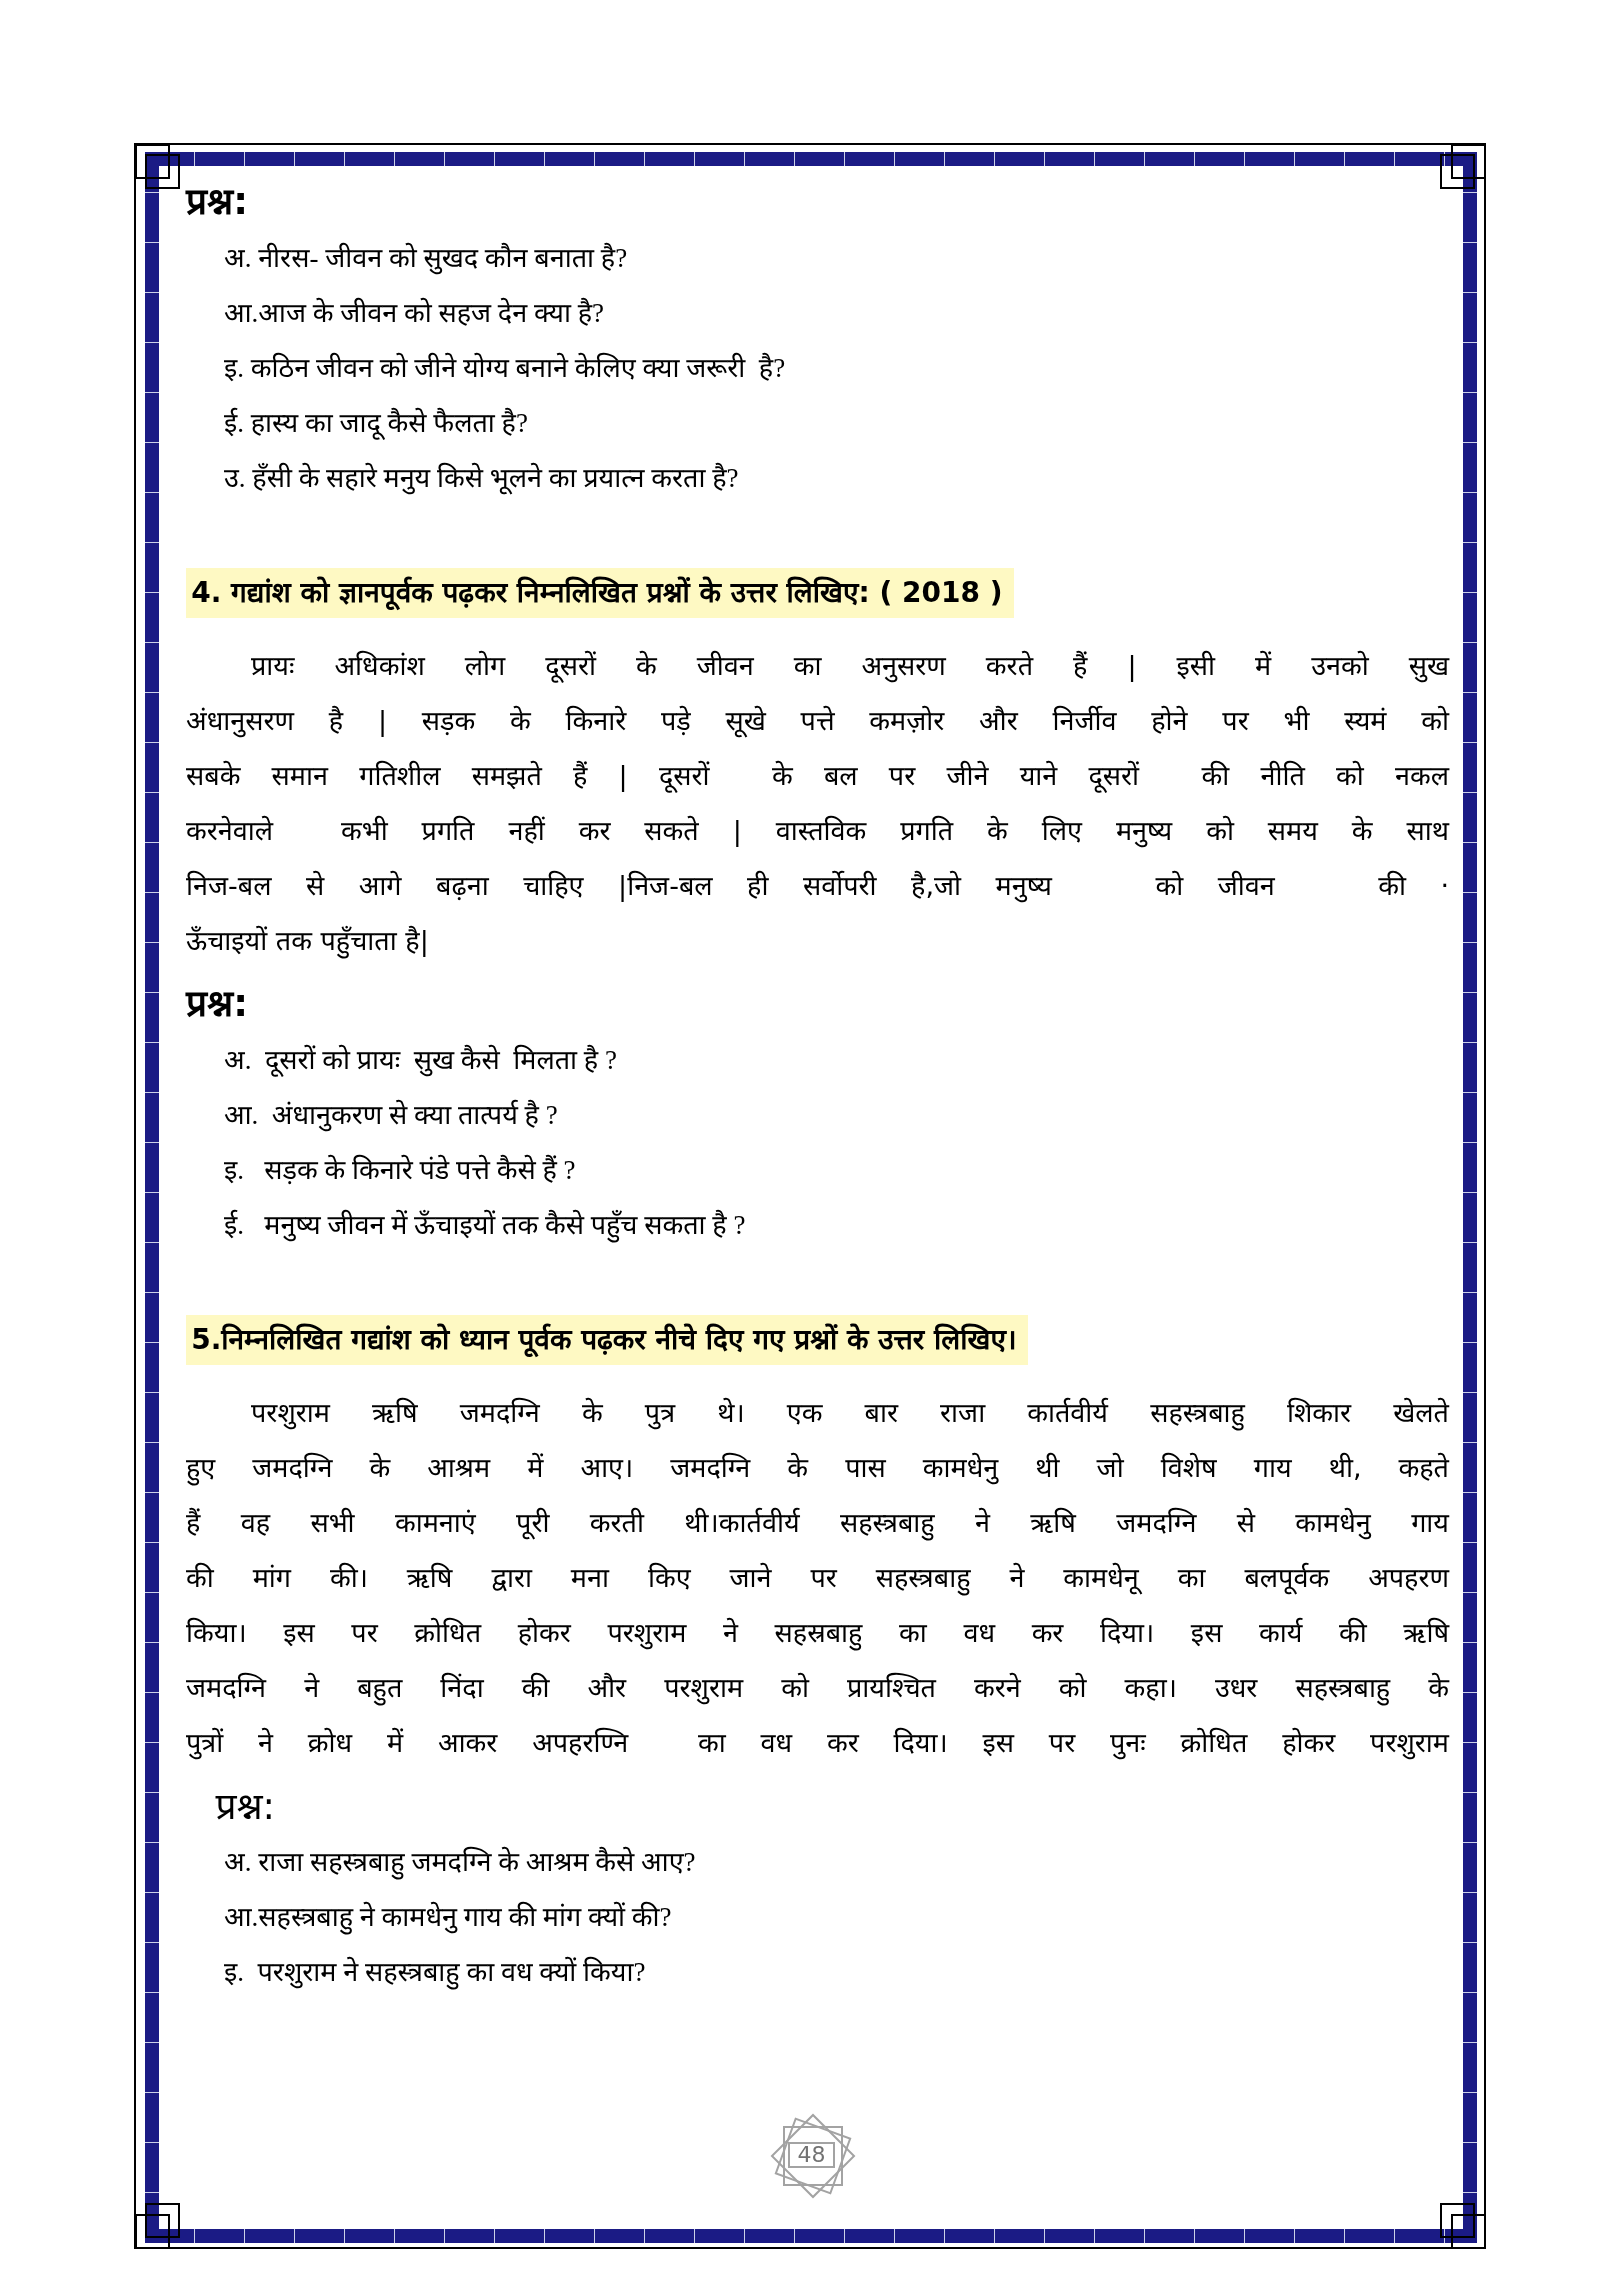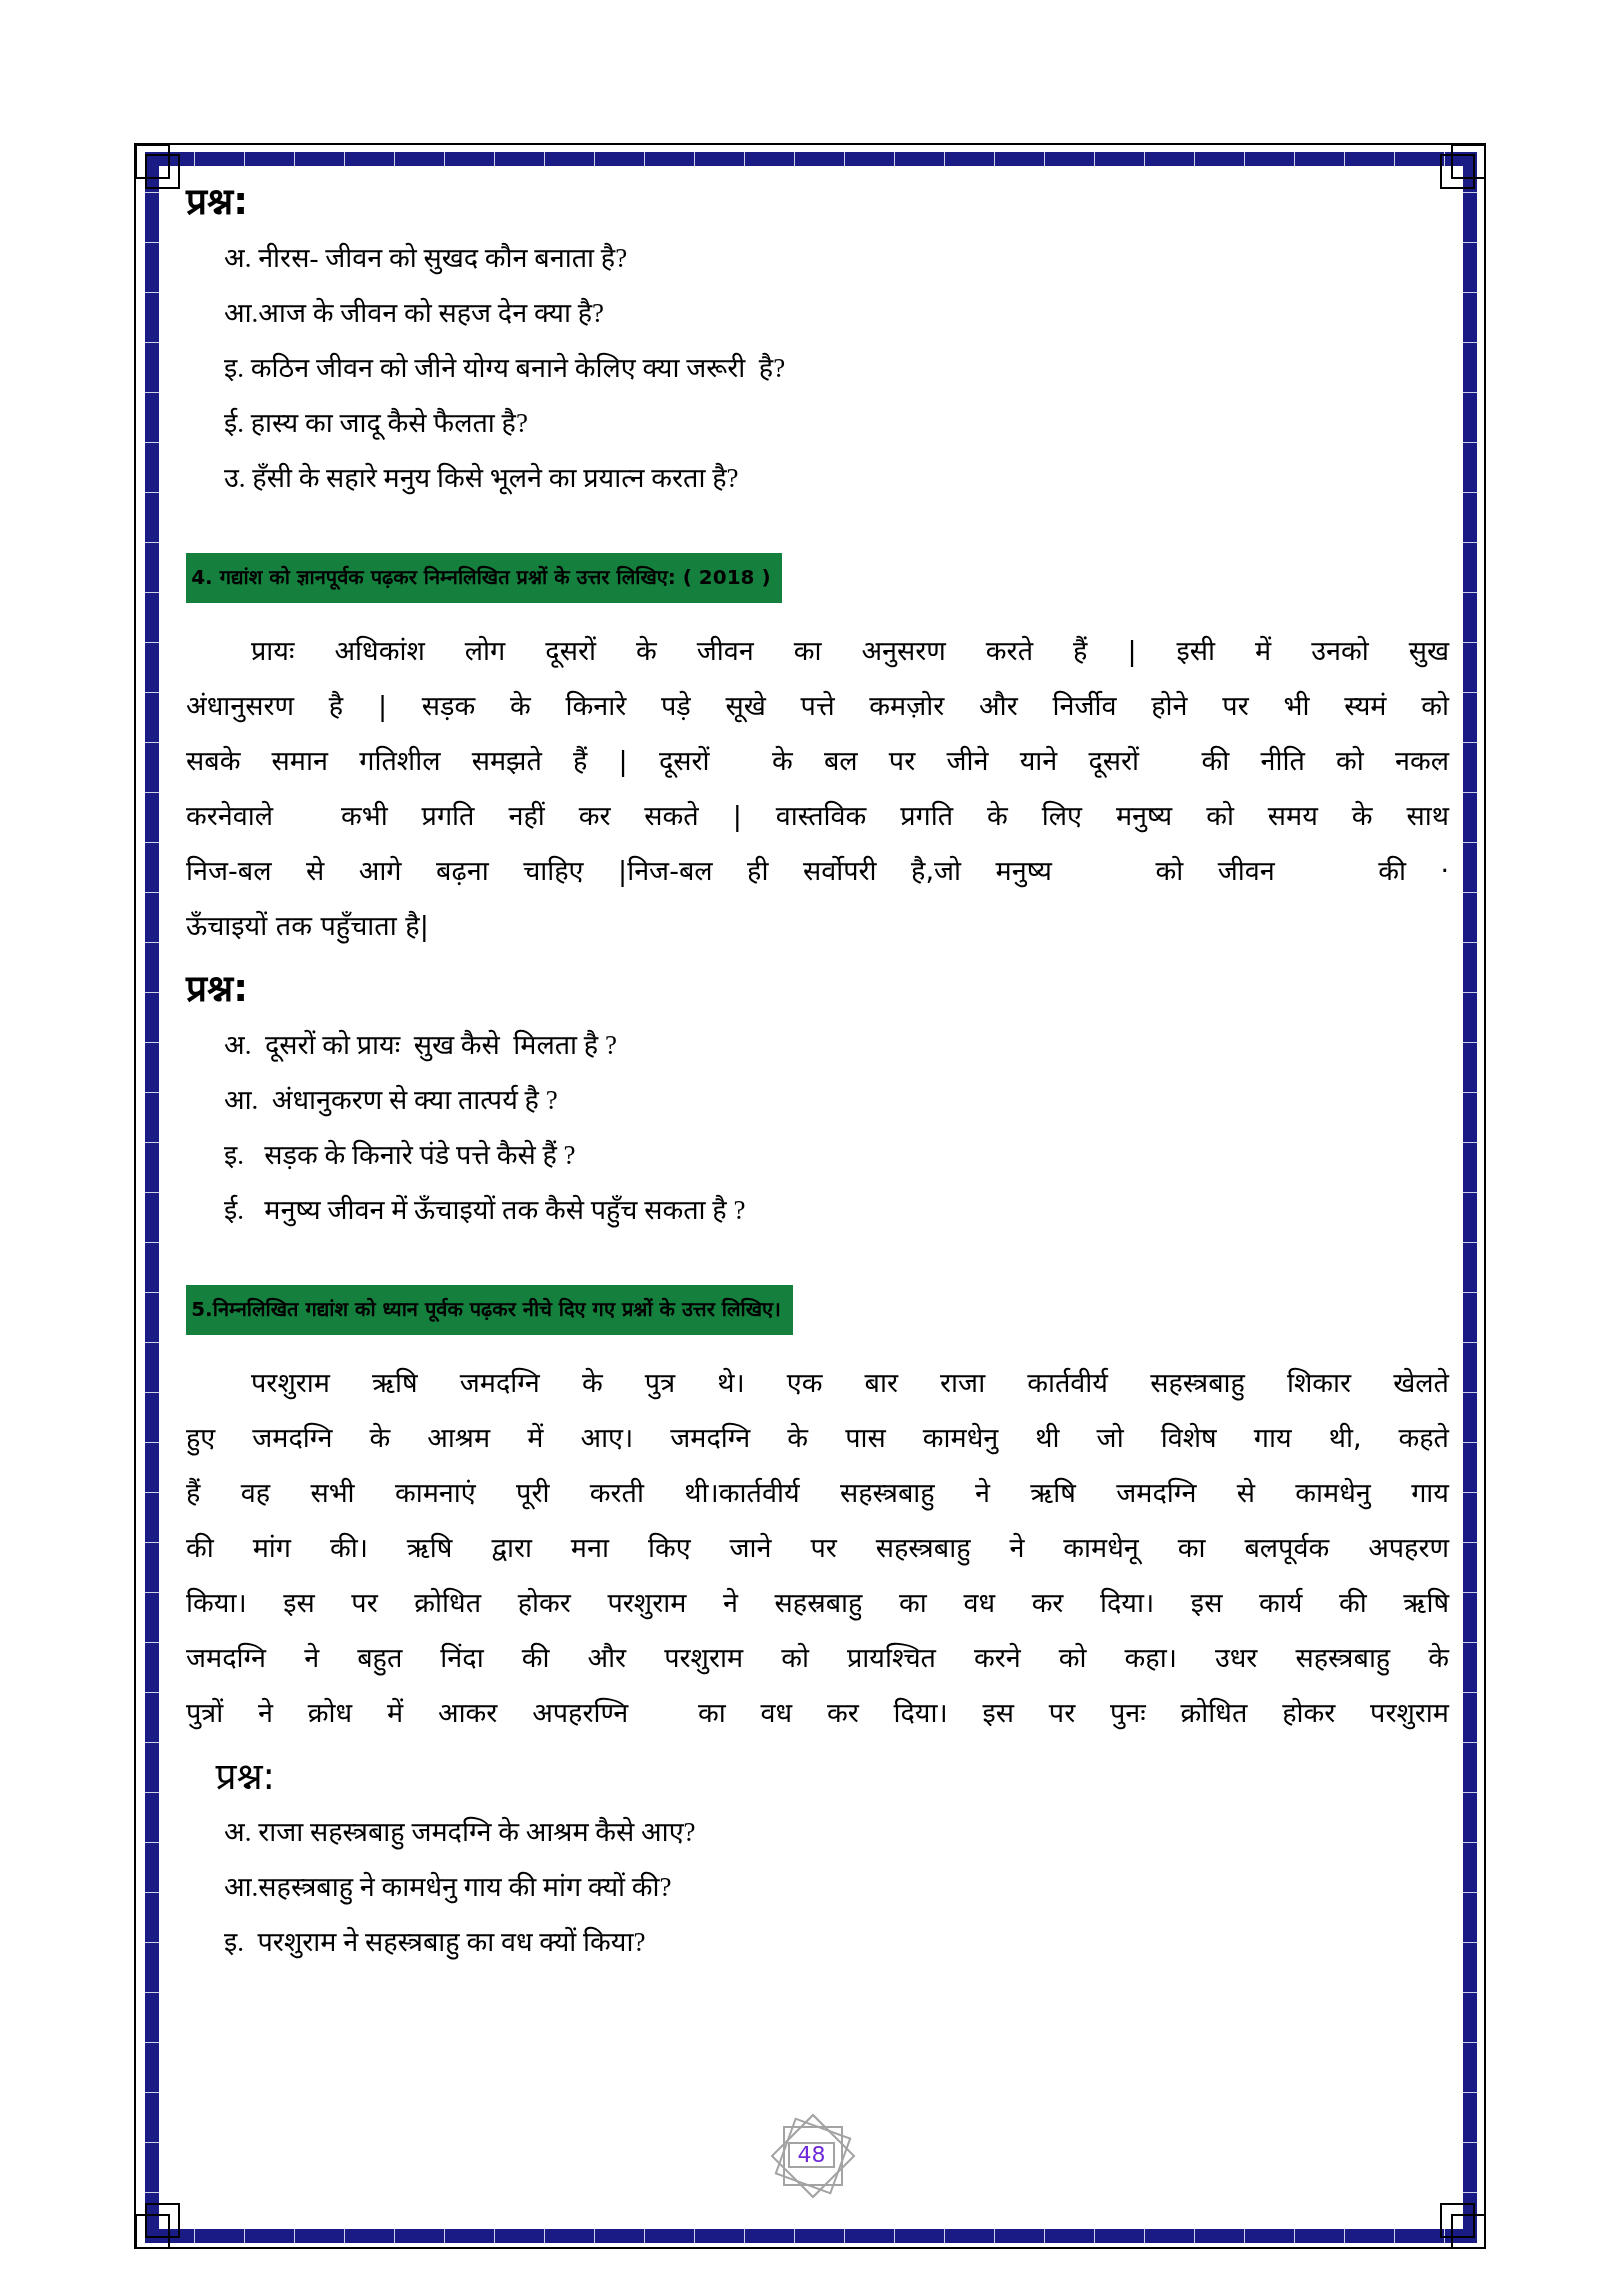--- a/index.html
+++ b/index.html
@@ -26,40 +26,40 @@
   .band-right{left:1463px;top:152px;width:13.7px;height:2090px;}
   .csq{position:absolute;width:31px;height:31px;border:2.6px solid #000;background:transparent;}
   
   .content{position:absolute;left:186px;top:181px;width:1263px;font-size:27px;line-height:55px;}
   .qhead{font-weight:bold;font-size:37px;line-height:42px;margin-top:15.7px;white-space:pre-wrap;}
   .qhead.first{margin-top:0;}
   .qhead.plain{font-weight:normal;padding-left:29.4px;}
   .list{margin-top:7.9px;padding-left:38px;}
   .list .q{white-space:pre-wrap;font-family:Liberation Serif, serif;}
   .sec-heading{
-    margin-top:47px;width:fit-content;max-width:100%;
-    background:#15803d;font-weight:bold;font-size:20px;line-height:41px;
+    margin-top:62px;width:fit-content;max-width:100%;
+    background:#fef9c3;font-weight:bold;font-size:28px;line-height:41px;
     padding:3.9px 11.8px 5.2px 5.2px;white-space:pre-wrap;
   }
   .para{margin-top:19.6px;}
   .jline{
     white-space:pre-wrap;text-align:justify;text-align-last:justify;
   }
   .jline.last{text-align-last:left;}
   .jline.indent{text-indent:65px;}
   
   .ornament{position:absolute;left:771px;top:2114px;width:81px;height:81px;}
   .orn-sq{position:absolute;left:12.4px;top:12.4px;width:56px;height:56px;border:2.6px solid #a3a3a3;background:transparent;}
   .orn-sq.r45{transform:rotate(45deg);}
   .orn-sq.r20{transform:rotate(20deg);}
   .orn-center{
     position:absolute;left:17px;top:28px;width:43px;height:22px;background:#fff;
     border:2px solid #a3a3a3;display:flex;align-items:center;justify-content:center;
   }
-  .pnum{font-size:22px;color:#6d28d9;line-height:1;}
+  .pnum{font-size:22px;color:#737373;line-height:1;}
 </style>
 </head>
 <body>
 
 <div class="line-outer"></div>
 <div class="band band-h band-top"></div>
 <div class="band band-h band-bottom"></div>
 <div class="band band-v band-left"></div>
 <div class="band band-v band-right"></div>
 

